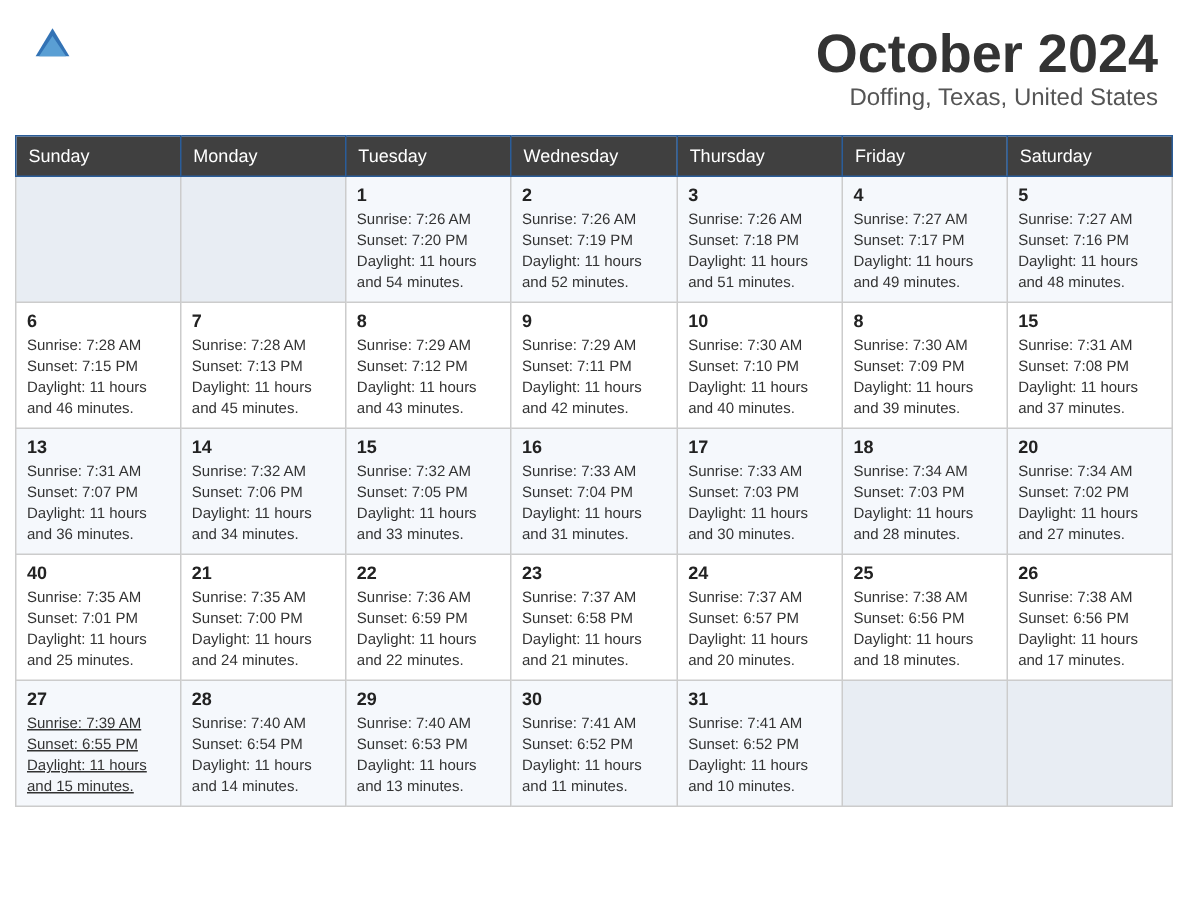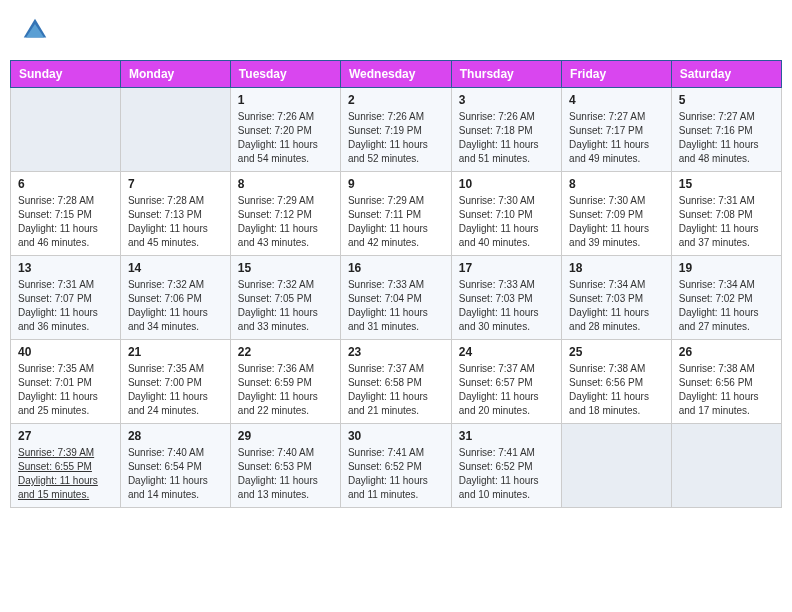--- a/index.html
+++ b/index.html
@@ -43,26 +43,26 @@
     .location {
       font-size: 16px;
       color: #555;
     }
     .calendar {
       width: 100%;
       border-collapse: collapse;
       font-size: 11px;
     }
     .calendar th {
-      background-color: #d946ef;
+      background-color: #404040;
       color: #fff;
       text-align: left;
       padding: 6px 8px;
       font-size: 12px;
-      font-weight: bold;
+      font-weight: normal;
       border: 1px solid #2a5d99;
     }
     .calendar td {
       vertical-align: top;
       padding: 5px 7px;
       border: 1px solid #ccc;
       width: 112px;
       min-height: 80px;
       background: #fff;
     }
@@ -90,20 +90,24 @@
   </style>
 </head>
 <body>
 
 <div class="header">
   <div class="logo">
     <svg class="logo-icon" viewBox="0 0 40 40">
       <polygon points="20,5 35,30 5,30" fill="#3373b5"></polygon>
       <polygon points="20,12 32,30 8,30" fill="#5a9fd4"></polygon>
     </svg>
+  </div>
+  <div class="title-block">
+    <div class="month-title">October 2024</div>
+    <div class="location">Doffing, Texas, United States</div>
   </div>
 </div>
 
 <table class="calendar">
   <thead>
     <tr>
     <th>Sunday</th>
         <th>Monday</th>
         <th>Tuesday</th>
         <th>Wednesday</th>
@@ -222,21 +226,21 @@
 Sunset: 7:03 PM
 Daylight: 11 hours and 30 minutes.</div>
         </td>
         <td>
           <span class="day-number">18</span>
           <div class="day-info" style="white-space: pre-line;">Sunrise: 7:34 AM
 Sunset: 7:03 PM
 Daylight: 11 hours and 28 minutes.</div>
         </td>
         <td>
-          <span class="day-number">19</span>
+          <span class="day-number">20</span>
           <div class="day-info" style="white-space: pre-line;">Sunrise: 7:34 AM
 Sunset: 7:02 PM
 Daylight: 11 hours and 27 minutes.</div>
         </td>
       </tr>
       <tr>
         <td>
           <span class="day-number">40</span>
           <div class="day-info" style="white-space: pre-line;">Sunrise: 7:35 AM
 Sunset: 7:01 PM

